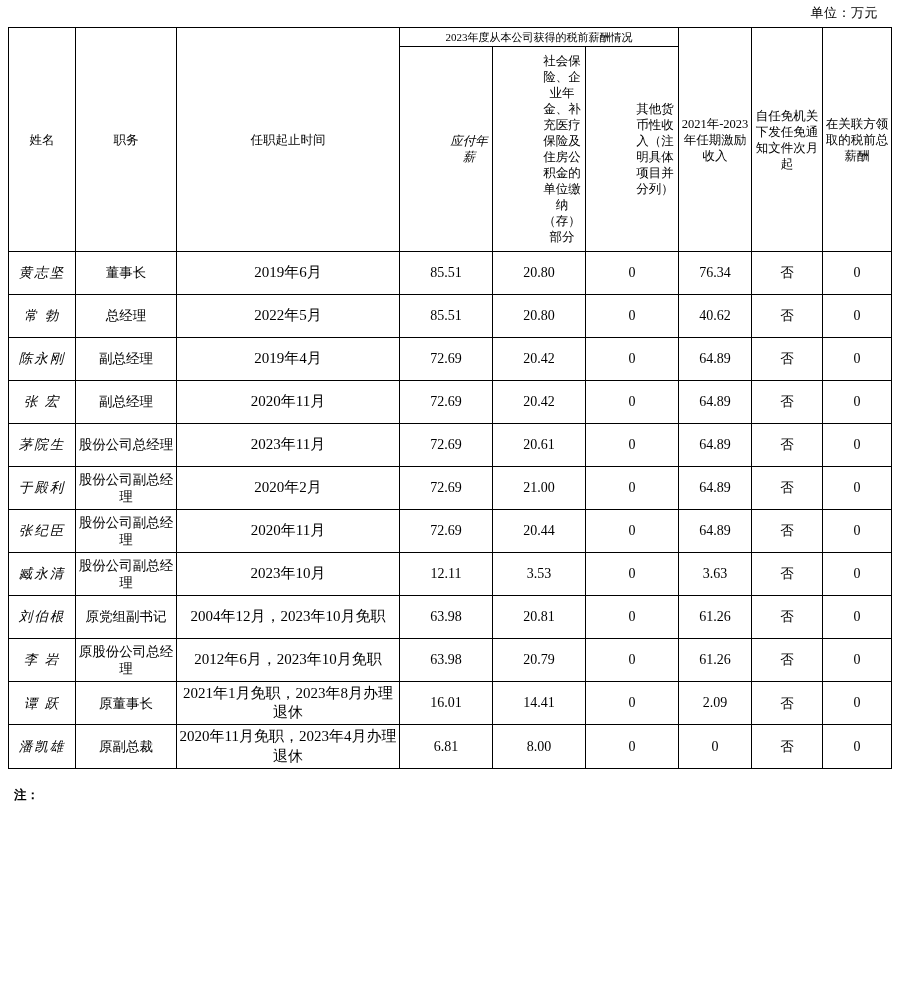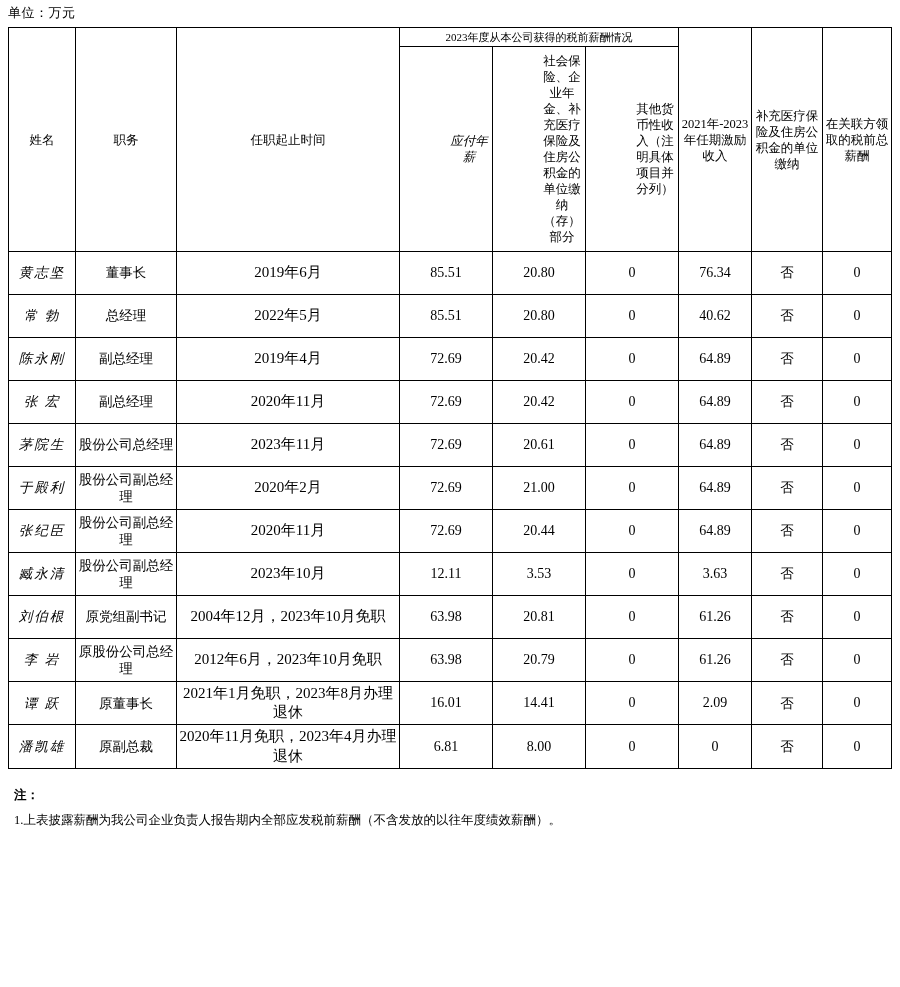--- a/index.html
+++ b/index.html
@@ -14,21 +14,21 @@
     color: #000000;
     font-size: 13px;
     position: relative;
   }
   .page {
     width: 900px;
     box-sizing: border-box;
     padding: 0 8px 10px 8px;
   }
   .unit-line {
-    text-align: left;
+    text-align: right;
     font-size: 13px;
     padding: 4px 14px 5px 0;
     letter-spacing: 0.5px;
   }
   table.salary {
     border-collapse: collapse;
     width: 884px;
     margin: 0 auto;
     table-layout: fixed;
   }
@@ -115,21 +115,21 @@
   <div class="unit-line">单位：万元</div>
 
   <table class="salary">
     <thead>
       <tr>
         <th class="h-name col-head" rowspan="2">姓名</th>
         <th class="h-title col-head" rowspan="2">职务</th>
         <th class="h-period col-head" rowspan="2">任职起止时间</th>
         <th class="grp-head" colspan="3">2023年度从本公司获得的税前薪酬情况</th>
         <th class="h-incent col-head" rowspan="2">2021年-2023年任期激励收入</th>
-        <th class="h-share col-head" rowspan="2">补充医疗保险及住房公积金的单位缴纳</th>
+        <th class="h-share col-head" rowspan="2">自任免机关下发任免通知文件次月起</th>
         <th class="h-related col-head" rowspan="2">在关联方领取的税前总薪酬</th>
       </tr>
       <tr>
         <th class="h-pay col-head tall">应付年薪</th>
         <th class="h-insur col-head tall">社会保险、企业年金、补充医疗保险及住房公积金的单位缴纳（存）部分</th>
         <th class="h-other col-head tall">其他货币性收入（注明具体项目并分列）</th>
       </tr>
     </thead>
     <tbody>
       <tr>
@@ -262,16 +262,15 @@
         <td class="cell num">0</td>
         <td class="cell num">0</td>
         <td class="cell">否</td>
         <td class="cell num">0</td>
       </tr>
     </tbody>
   </table>
 
   <div class="notes">
     <div class="note-title">注：</div>
-    <p>1.上表披露薪酬为我公司企业负责人报告期内全部应发税前薪酬（不含发放的以往年度绩效薪酬）。</p>
   </div>
 
 </div>
 
 </body></html>

